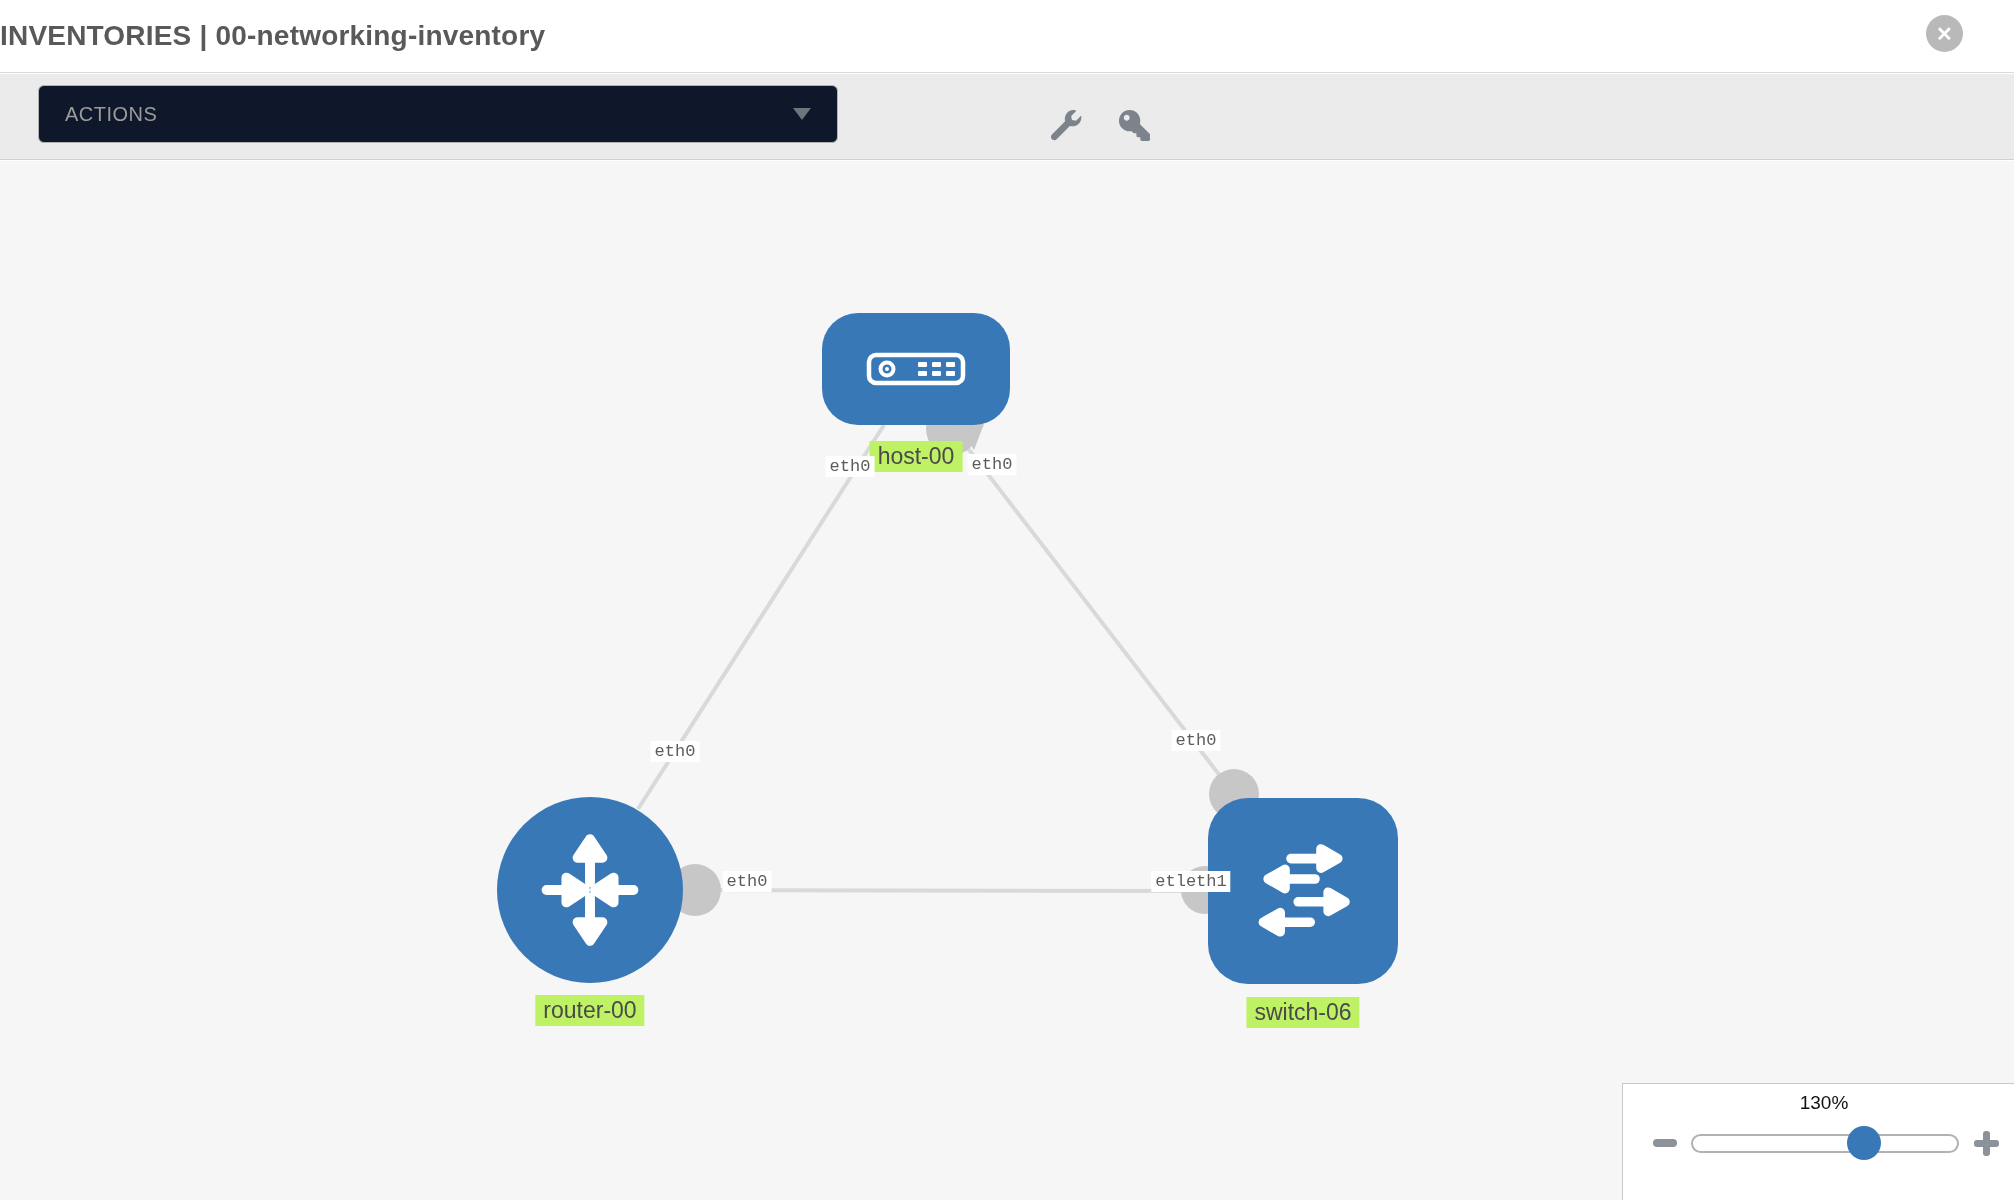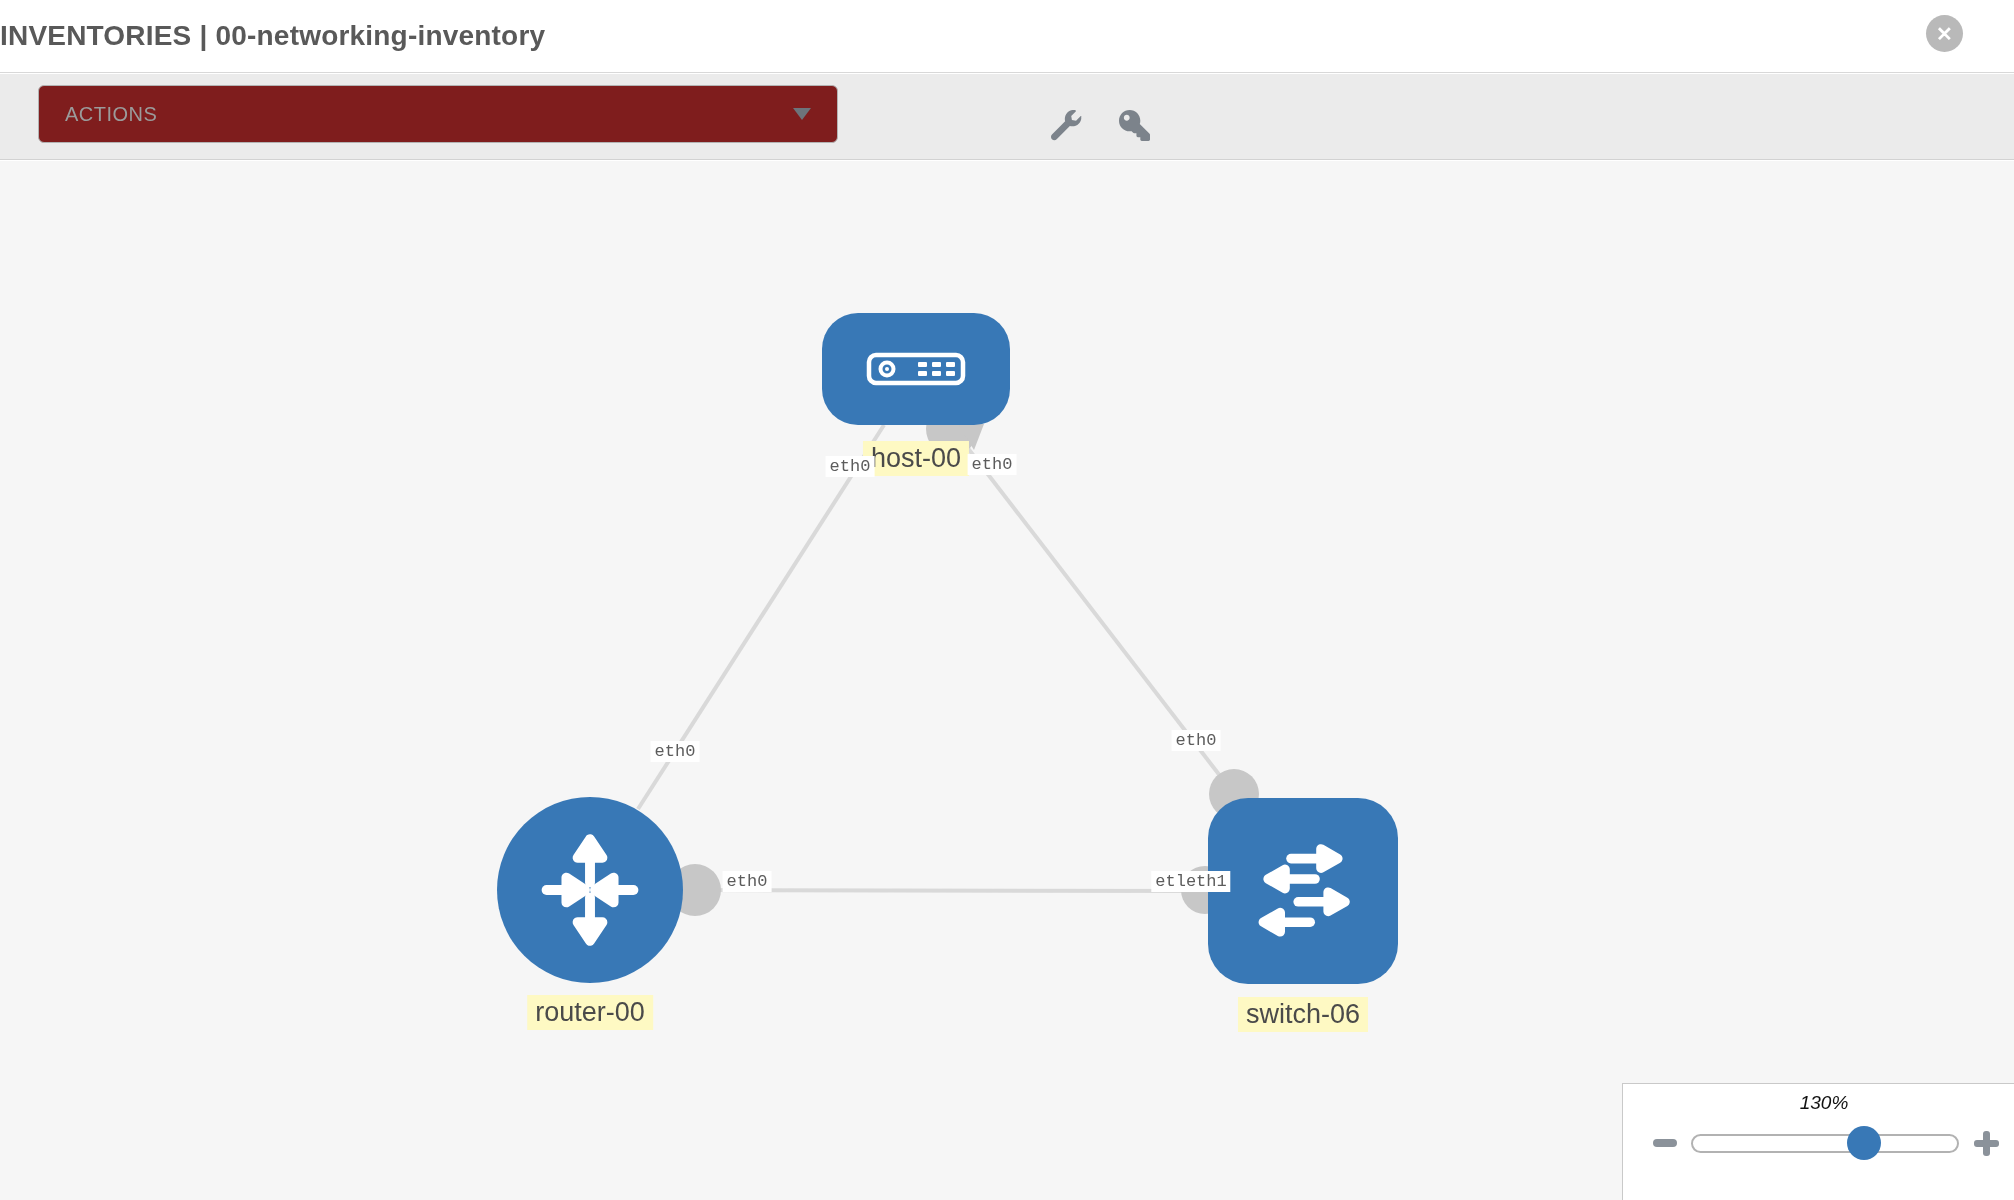--- a/index.html
+++ b/index.html
@@ -11,21 +11,21 @@
   .header { position:absolute; left:0; top:0; width:2014px; height:73px; background:#fff;
             border-bottom:1px solid #d8d8d8; display:flex; align-items:center; }
   .page-title { font-size:28px; font-weight:700; color:#595959; letter-spacing:.2px; }
   .close-btn { position:absolute; right:51px; top:15px; width:37px; height:37px; border-radius:50%;
                background:#b9b9b9; display:flex; align-items:center; justify-content:center; cursor:pointer; }
   .close-btn span { color:#fff; font-size:20px; font-weight:700; line-height:1; }
 
   
   .toolbar { position:absolute; left:0; top:74px; width:2014px; height:86px; background:#ebebeb;
              border-bottom:1px solid #d2d2d2; }
-  .select-box { position:absolute; top:11px; height:58px; width:800px; background:#7f1d1d;
+  .select-box { position:absolute; top:11px; height:58px; width:800px; background:#0f172a;
                 border:1px solid #b3b3b3; border-radius:6px; display:flex; align-items:center;
                 padding:0 26px; cursor:pointer;text-align:center; }
   .select-box .select-label { font-size:20px; color:#9b9b9b; letter-spacing:.5px; }
   .caret { margin-left:auto; width:0; height:0; border-left:9px solid transparent;
            border-right:9px solid transparent; border-top:12px solid #6d747b; }
   .actions-box { left:38px; }
   .search-box { left:1184px; }
   .tool-icon-btn { position:absolute; top:29px; width:44px; height:44px; display:flex;
                    align-items:center; justify-content:center; cursor:pointer; }
   .wrench-btn { left:1044px; }
@@ -33,38 +33,38 @@
 
   
   .canvas { position:absolute; left:0; top:161px; width:2014px; height:1039px; background:#f6f6f6; }
   .links-svg { position:absolute; left:0; top:0; width:2014px; height:1039px; }
 
   .node { position:absolute; background:#3878b6; display:flex; align-items:center; justify-content:center; cursor:pointer; }
   .node-host   { left:822px;  top:152px; width:188px; height:112px; border-radius:36px; }
   .node-router { left:497px;  top:636px; width:186px; height:186px; border-radius:50%; }
   .node-switch { left:1208px; top:637px; width:190px; height:186px; border-radius:40px; }
 
-  .node-label { position:absolute; transform:translateX(-50%); background:#fef9c3; color:#4a4a4a;
-                font-size:27px; padding:2px 8px; white-space:nowrap; }
+  .node-label { position:absolute; transform:translateX(-50%); background:#bef264; color:#4a4a4a;
+                font-size:23px; padding:2px 8px; white-space:nowrap; }
   .label-host   { left:916px;  top:280px; }
   .label-router { left:590px;  top:834px; }
   .label-switch { left:1303px; top:836px; }
 
   .port-label { position:absolute; transform:translateX(-50%); background:#fff; color:#5c5c5c;
                 font-size:17px; padding:1px 4px; white-space:nowrap;font-family:Liberation Mono, monospace; }
   .pl-host-left    { left:850px;  top:295px; }
   .pl-host-right   { left:992px;  top:293px; }
   .pl-hr-mid       { left:675px;  top:580px; }
   .pl-hs-mid       { left:1196px; top:569px; }
   .pl-rs-left      { left:747px;  top:710px; }
   .pl-rs-right     { left:1191px; top:710px; }
 
   
   .zoom-panel { position:absolute; left:1622px; top:1083px; width:392px; height:117px; background:#fff;
-                border-top:1px solid #c9c9c9; border-left:1px solid #c9c9c9;font-style:italic; }
+                border-top:1px solid #c9c9c9; border-left:1px solid #c9c9c9; }
   .zoom-level { position:absolute; left:201px; top:8px; transform:translateX(-50%);
                 font-size:19px; color:#111; }
   .zoom-minus { position:absolute; left:30px; top:55px; width:24px; height:8px; border-radius:4px;
                 background:#8b929a; cursor:pointer; }
   .zoom-track { position:absolute; left:68px; top:50px; width:268px; height:19px; border-radius:10px;
                 background:#fff; border:2px solid #b2b2b2; cursor:pointer; }
   .zoom-thumb { position:absolute; left:224px; top:42px; width:34px; height:34px; border-radius:50%;
                 background:#3878b6; cursor:pointer; }
   .zoom-plus { position:absolute; left:351px; top:47px; width:25px; height:25px; cursor:pointer; }
   .zoom-plus::before { content:""; position:absolute; left:0; top:9px; width:25px; height:7px;

